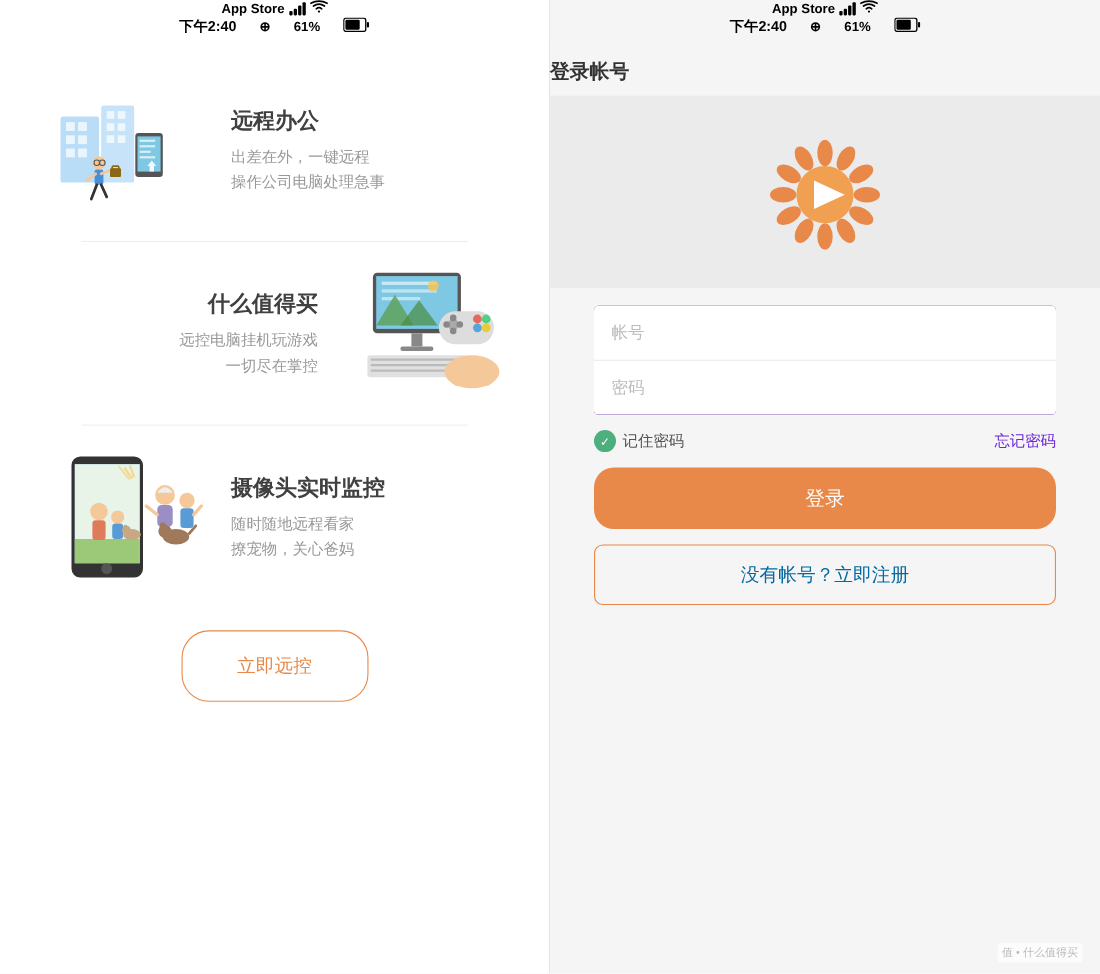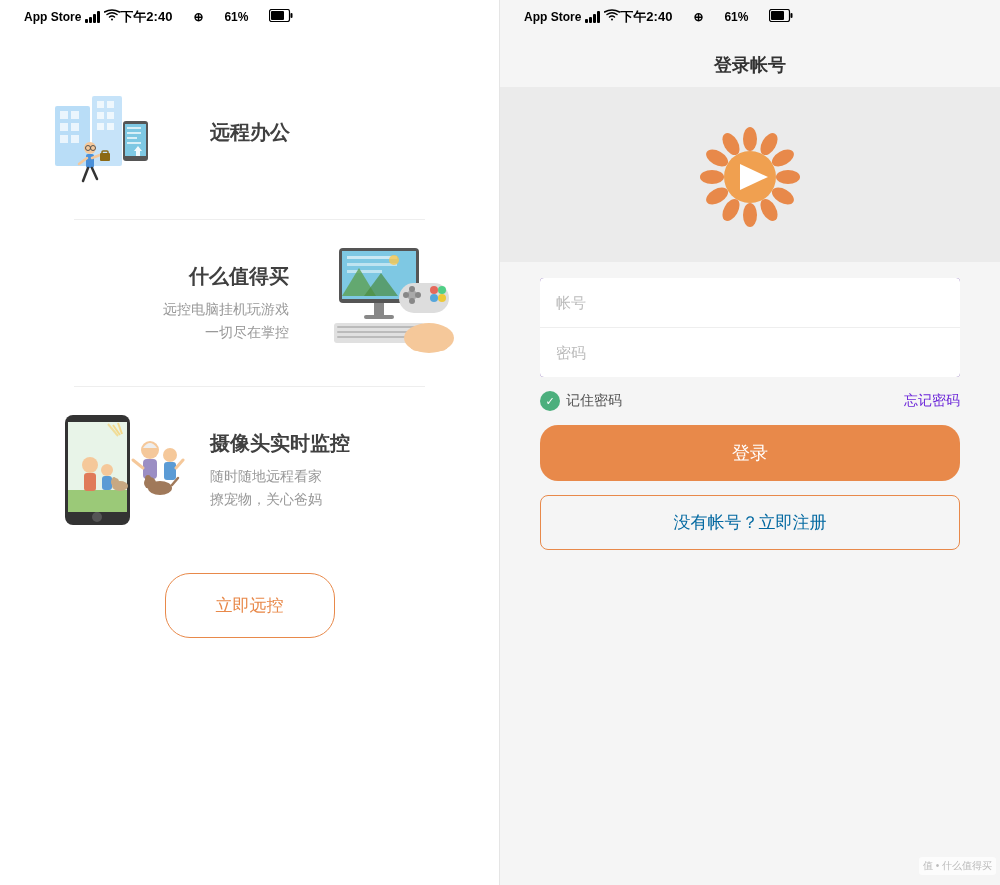--- a/index.html
+++ b/index.html
@@ -9,27 +9,28 @@
       width: 1000px;
       height: 885px;
       overflow: hidden;
       background: #fff;
     }
 
     
     .status-bar {
       display: flex;
       align-items: center;
-      justify-content: flex-start;
+      justify-content: space-between;
       height: 33px;
-      padding: 0 24px;
+      padding: 0 12px;
       background: #fff;
       font-size: 12px;
       font-weight: 600;
       color: #000;
+      flex-direction: column;
     }
     .status-bar .left { display: flex; align-items: center; gap: 4px; }
     .status-bar .right { display: flex; align-items: center; gap: 21px; }
     .status-bar .time { font-size: 13px; font-weight: 600; }
 
     
     .panel-left {
       width: 500px;
       display: flex;
       flex-direction: column;
@@ -100,21 +101,20 @@
       border-radius: 25px;
       padding: 20px 50px;
       font-size: 17px;
       color: #e8894a;
       background: transparent;
       cursor: pointer;
     }
 
     
     .right-header {
-      text-align: center;
       padding: 20px 0 10px;
       font-size: 18px;
       font-weight: 600;
       color: #333;
       background: #f5f5f5;
     }
 
     .login-content {
       flex: 1;
       display: flex;
@@ -203,21 +203,21 @@
 
     
     .illus-office { position: relative; }
     .illus-remote { position: relative; }
     .illus-camera { position: relative; }
 
     
     .watermark {
       position: absolute;
       bottom: 10px;
-      right: 4px;
+      right: 16px;
       font-size: 10px;
       color: #bbb;
       background: rgba(255,255,255,0.7);
       padding: 2px 4px;
       border-radius: 3px;
     }
 
     .panel-right { position: relative; }
 
     
@@ -320,20 +320,21 @@
           <rect x="65" y="77" width="10" height="8" rx="1" fill="#8B6914"></rect>
           <rect x="67" y="75" width="6" height="3" rx="1" fill="none" stroke="#8B6914" stroke-width="1.5"></rect>
 
           <circle cx="53" cy="72" r="2.5" fill="none" stroke="#555" stroke-width="1"></circle>
           <circle cx="58" cy="72" r="2.5" fill="none" stroke="#555" stroke-width="1"></circle>
           <line x1="55.5" y1="72" x2="55.5" y2="72" stroke="#555" stroke-width="1"></line>
         </svg>
       </div>
       <div class="text-block">
         <h2>远程办公</h2>
+        <p>出差在外，一键远程<br>操作公司电脑处理急事</p>
       </div>
     </div>
 
     <div class="divider-line"></div>
 
     <div class="feature-item reverse">
       <div class="illustration illus-remote">
         <svg width="160" height="130" viewBox="0 0 160 130">
 
           <rect x="30" y="10" width="80" height="55" rx="4" fill="#555"></rect>

